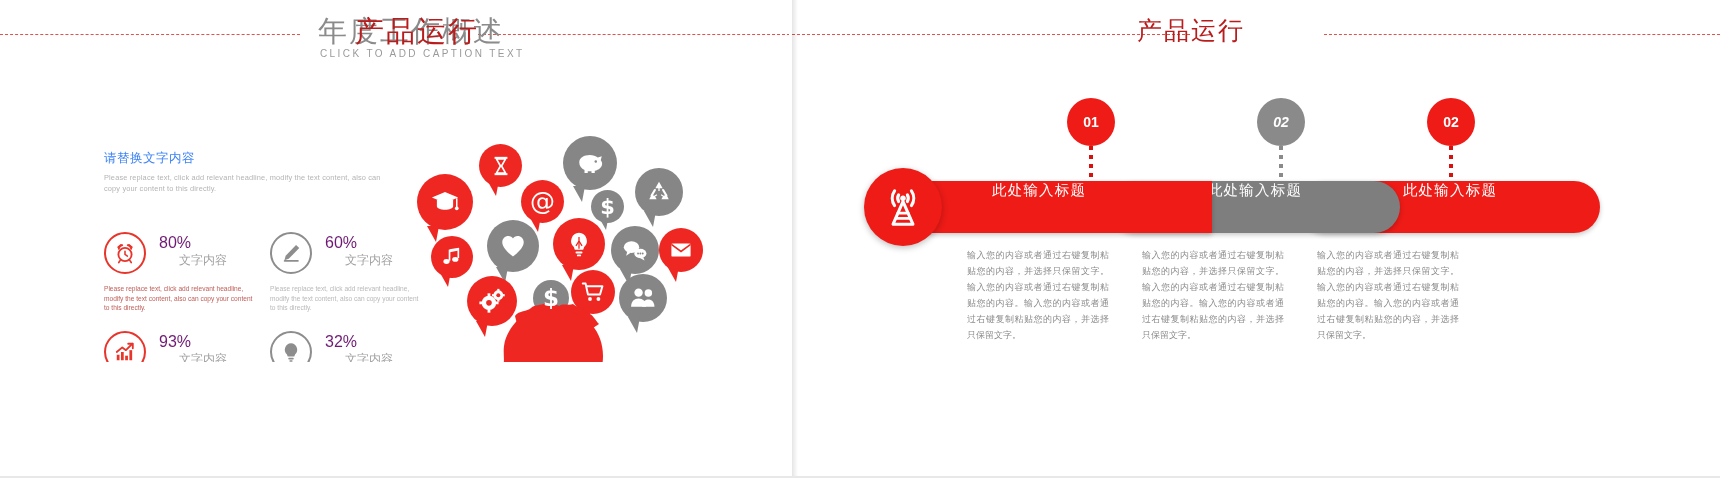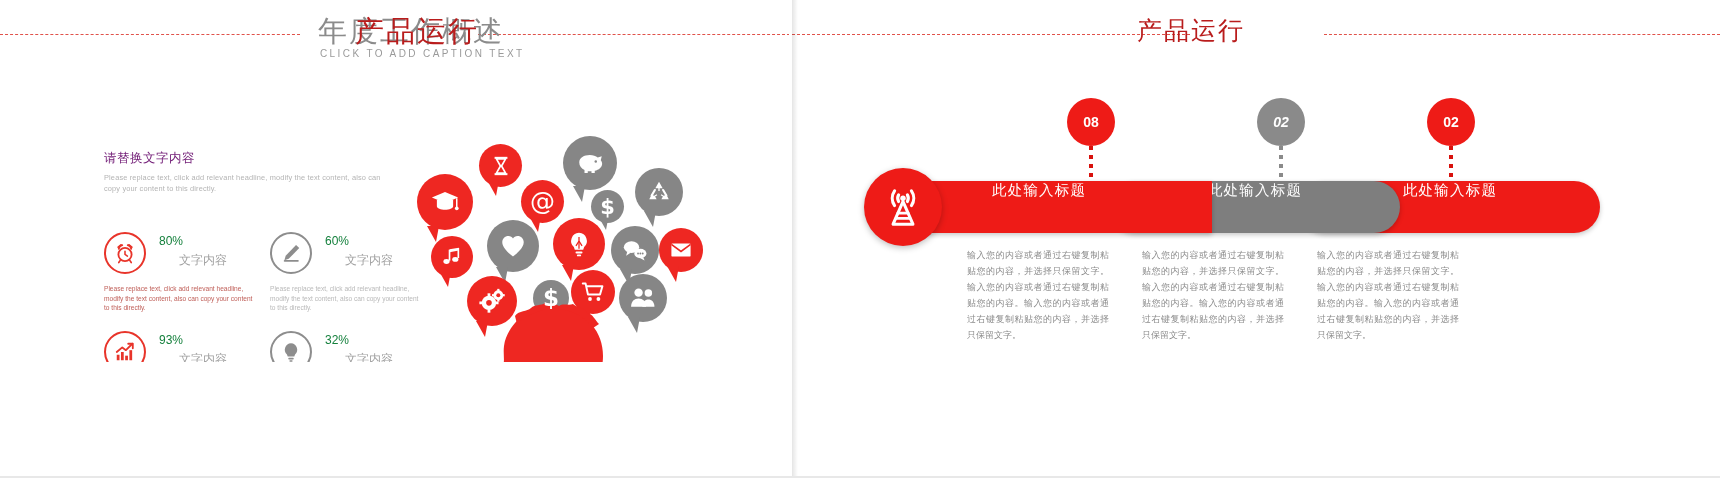--- a/index.html
+++ b/index.html
@@ -53,40 +53,40 @@
   .title-red  { color: #b91c1c; }
   .title-en {
     position: absolute; top: 48px;
     font-size: 10px; letter-spacing: 2.4px; color: #9a9a9a;
     white-space: nowrap; font-family: "Liberation Sans", sans-serif;
   }
 
   
   .lead-block { position: absolute; left: 104px; top: 150px; width: 280px; }
   .lead-title {
-    font-size: 12.5px; color: #701a75; letter-spacing: .5px;
+    font-size: 12.5px; color: #3b82f6; letter-spacing: .5px;
     font-family: "DejaVu Sans", sans-serif; margin-bottom: 5px;
   }
   .lead-desc {
     font-size: 7.4px; color: #b4b4b4; line-height: 11px; letter-spacing: .15px;
   }
 
   .stat {
     position: absolute; width: 175px;
   }
   .stat-ring {
     position: absolute; left: 0; top: 0;
     width: 42px; height: 42px; border-radius: 50%;
     border: 2.5px solid #e8342a;
     display: flex; align-items: center; justify-content: center;
   }
   .stat-ring.gray { border-color: #8d8d8d; }
   .stat-pct {
     position: absolute; left: 55px; top: 2px;
-    font-size: 12px; color: #15803d; font-family: "Liberation Sans", sans-serif;
+    font-size: 16px; color: #701a75; font-family: "Liberation Sans", sans-serif;
   }
   .stat-label {
     position: absolute; left: 55px; top: 20px;
     font-size: 12px; color: #a0a0a0; font-family: "DejaVu Sans", sans-serif; margin-left: 20px;
   }
   .stat-desc {
     position: absolute; left: 0; top: 52px; width: 152px;
     font-size: 6.6px; color: #c0605a; line-height: 9.6px;
   }
   .stat-desc.gray { color: #b9b9b9; }
@@ -438,21 +438,21 @@
 
   <div class="slide slide-right">
 
     <div class="hdr">
       <div class="hdr-line" style="left:0px; width:398px;"></div>
       <div class="hdr-line" style="left:532px; width:396px;"></div>
       <div class="title-zh title-red" style="left:345px; top:14px; font-size:25px;">产品运行</div>
     </div>
 
     <div class="num-circle red" style="left:275px; top:98px;">
-      <span>08</span>
+      <span>01</span>
     </div>
     <div class="dot-line red" style="left:297px; top:146px; height:36px;"></div>
 
     <div class="num-circle gray" style="left:465px; top:98px;font-style:italic;">
       <span>02</span>
     </div>
     <div class="dot-line gray" style="left:487px; top:146px; height:36px;"></div>
 
     <div class="num-circle red" style="left:635px; top:98px;">
       <span>02</span>

